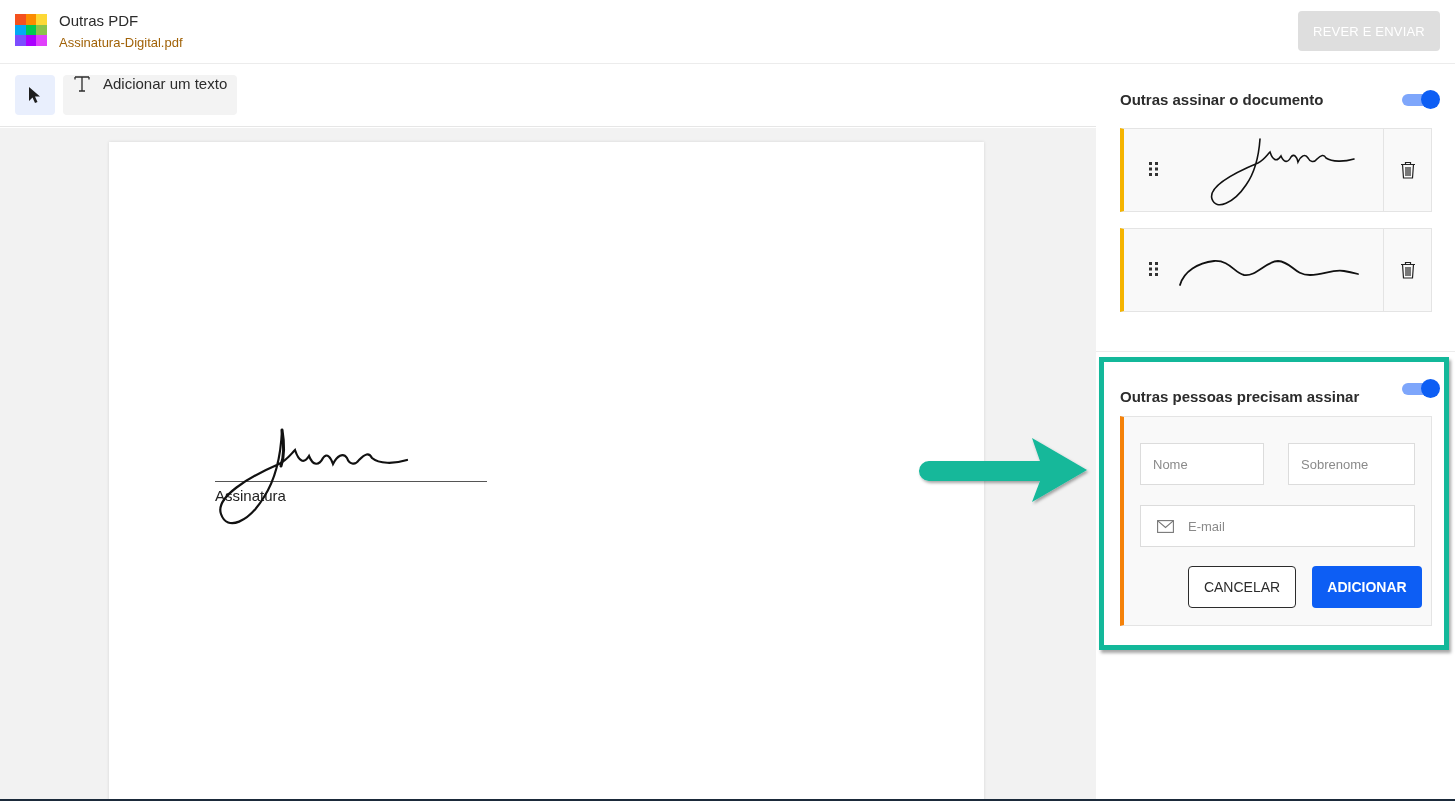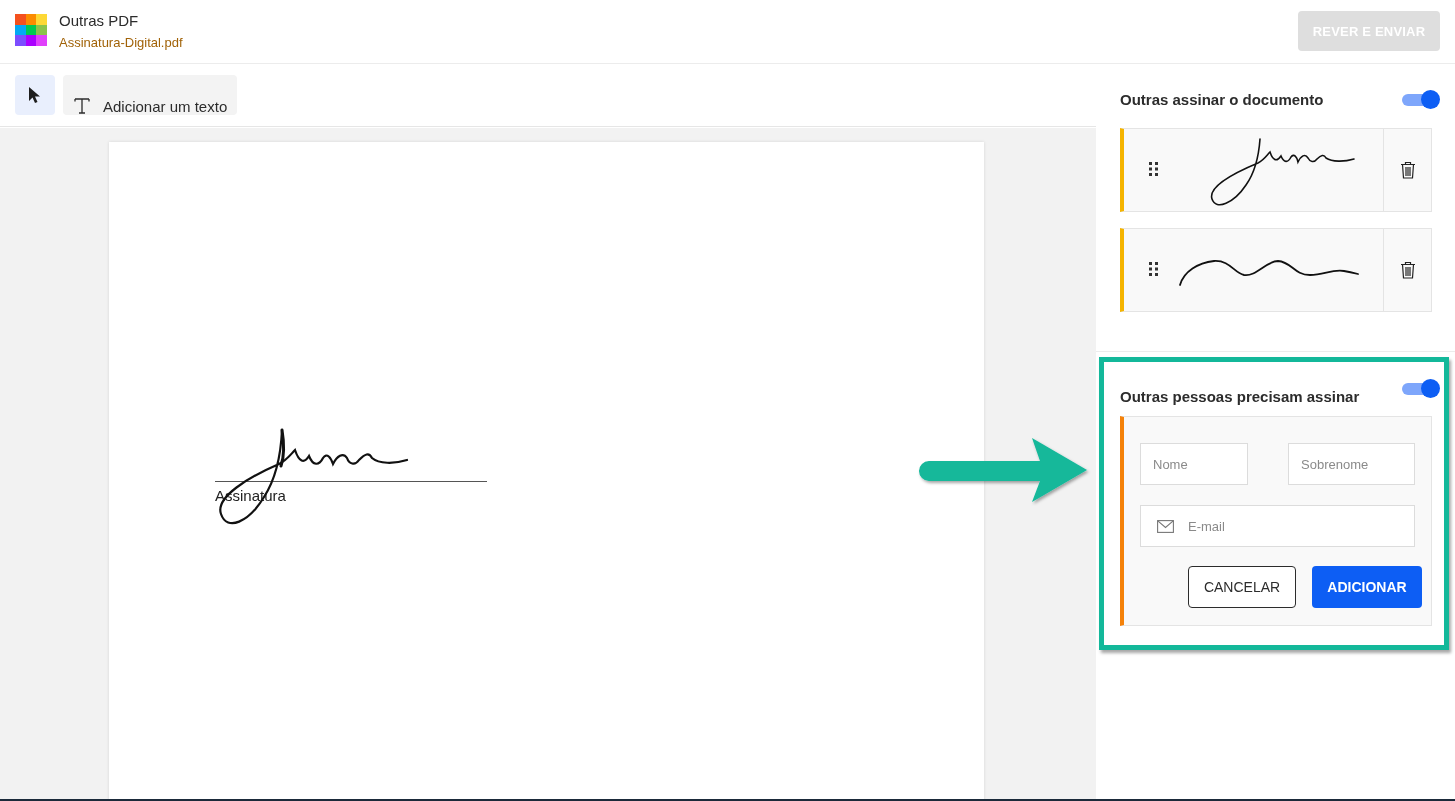--- a/index.html
+++ b/index.html
@@ -5,26 +5,26 @@
   * { box-sizing: border-box; margin: 0; padding: 0; }
   html, body { width: 1455px; height: 801px; overflow: hidden; background: #ffffff; font-family: "Liberation Sans", sans-serif; color: #2c2c2c; }
   .app { position: relative; width: 1455px; height: 801px; }
 
   
   .header { position: absolute; left: 0; top: 0; width: 1455px; height: 64px; background: #fff; border-bottom: 1px solid #ececec; }
   .logo { position: absolute; left: 15px; top: 14px; width: 32px; height: 32px; display: grid; grid-template-columns: repeat(3, 1fr); grid-template-rows: repeat(3, 1fr); }
   .logo span { display: block; }
   .app-title { position: absolute; left: 59px; top: 12px; font-size: 15px; color: #2c2c2c; }
   .file-name { position: absolute; left: 59px; top: 35px; font-size: 13px; color: #a16207; }
-  .review-btn { position: absolute; left: 1298px; top: 11px; width: 142px; height: 40px; background: #dedede; color: #ffffff; border: none; border-radius: 4px; font-size: 13px; font-weight: bold; letter-spacing: 0.2px; font-family: "Liberation Sans", sans-serif; }
+  .review-btn { position: absolute; left: 1298px; top: 11px; width: 142px; height: 40px; background: #dedede; color: #ffffff; border: none; border-radius: 4px; font-size: 13px; font-weight: normal; letter-spacing: 0.2px; font-family: "Liberation Sans", sans-serif; }
 
   
   .toolbar { position: absolute; left: 0; top: 64px; width: 1096px; height: 63px; background: #fff; border-bottom: 1px solid #e6e6e6; }
   .tool-select { position: absolute; left: 15px; top: 11px; width: 40px; height: 40px; background: #e9effd; border-radius: 4px; display: flex; align-items: center; justify-content: center; }
-  .tool-text { position: absolute; left: 63px; top: 11px; width: 174px; height: 40px; background: #f3f3f3; border-radius: 4px; display: flex; align-items: flex-end; padding-left: 10px; gap: 12px; }
+  .tool-text { position: absolute; left: 63px; top: 11px; width: 174px; height: 40px; background: #f3f3f3; border-radius: 4px; display: flex; align-items: flex-start; padding-left: 10px; gap: 12px; }
   .tool-text-label { font-size: 15px; color: #2c2c2c; }
 
   
   .canvas { position: absolute; left: 0; top: 128px; width: 1096px; height: 673px; background: #f2f2f2; }
   .page { position: absolute; left: 109px; top: 14px; width: 875px; height: 680px; background: #fff; box-shadow: 0 0 3px rgba(0,0,0,0.12); }
   .sig-line { position: absolute; left: 106px; top: 339px; width: 272px; border-top: 1px solid #555; }
   .sig-label { position: absolute; left: 106px; top: 345px; font-size: 15px; color: #222; }
   .sig-img { position: absolute; left: 100px; top: 280px; }
 
   
@@ -161,21 +161,21 @@
 
     <div class="highlight"></div>
 
     <div class="section-title" style="left:24px; top:324px;">Outras pessoas precisam assinar</div>
     <div class="toggle" style="left:306px; top:314px;">
       <div class="track"></div>
       <div class="knob"></div>
     </div>
 
     <div class="others-form">
-      <div class="input" style="left:16px; top:26px; width:108px;">
+      <div class="input" style="left:16px; top:26px; width:124px;">
         <input type="text" placeholder="Nome" style="">
       </div>
       <div class="input" style="left:16px; top:88px; width:275px; padding-left:16px; gap:14px;">
         <svg width="17" height="13" viewBox="0 0 17 13" style="flex:none;">
           <rect x="0.6" y="0.6" width="15.8" height="11.8" fill="none" stroke="#777" stroke-width="1.1"></rect>
           <path d="M0.8 0.8 L8.5 7.5 L16.2 0.8" fill="none" stroke="#777" stroke-width="1.1"></path>
         </svg>
         <input type="email" placeholder="E-mail" style="">
       </div>
       <div class="input" style="left:164px; top:26px; width:127px;">

